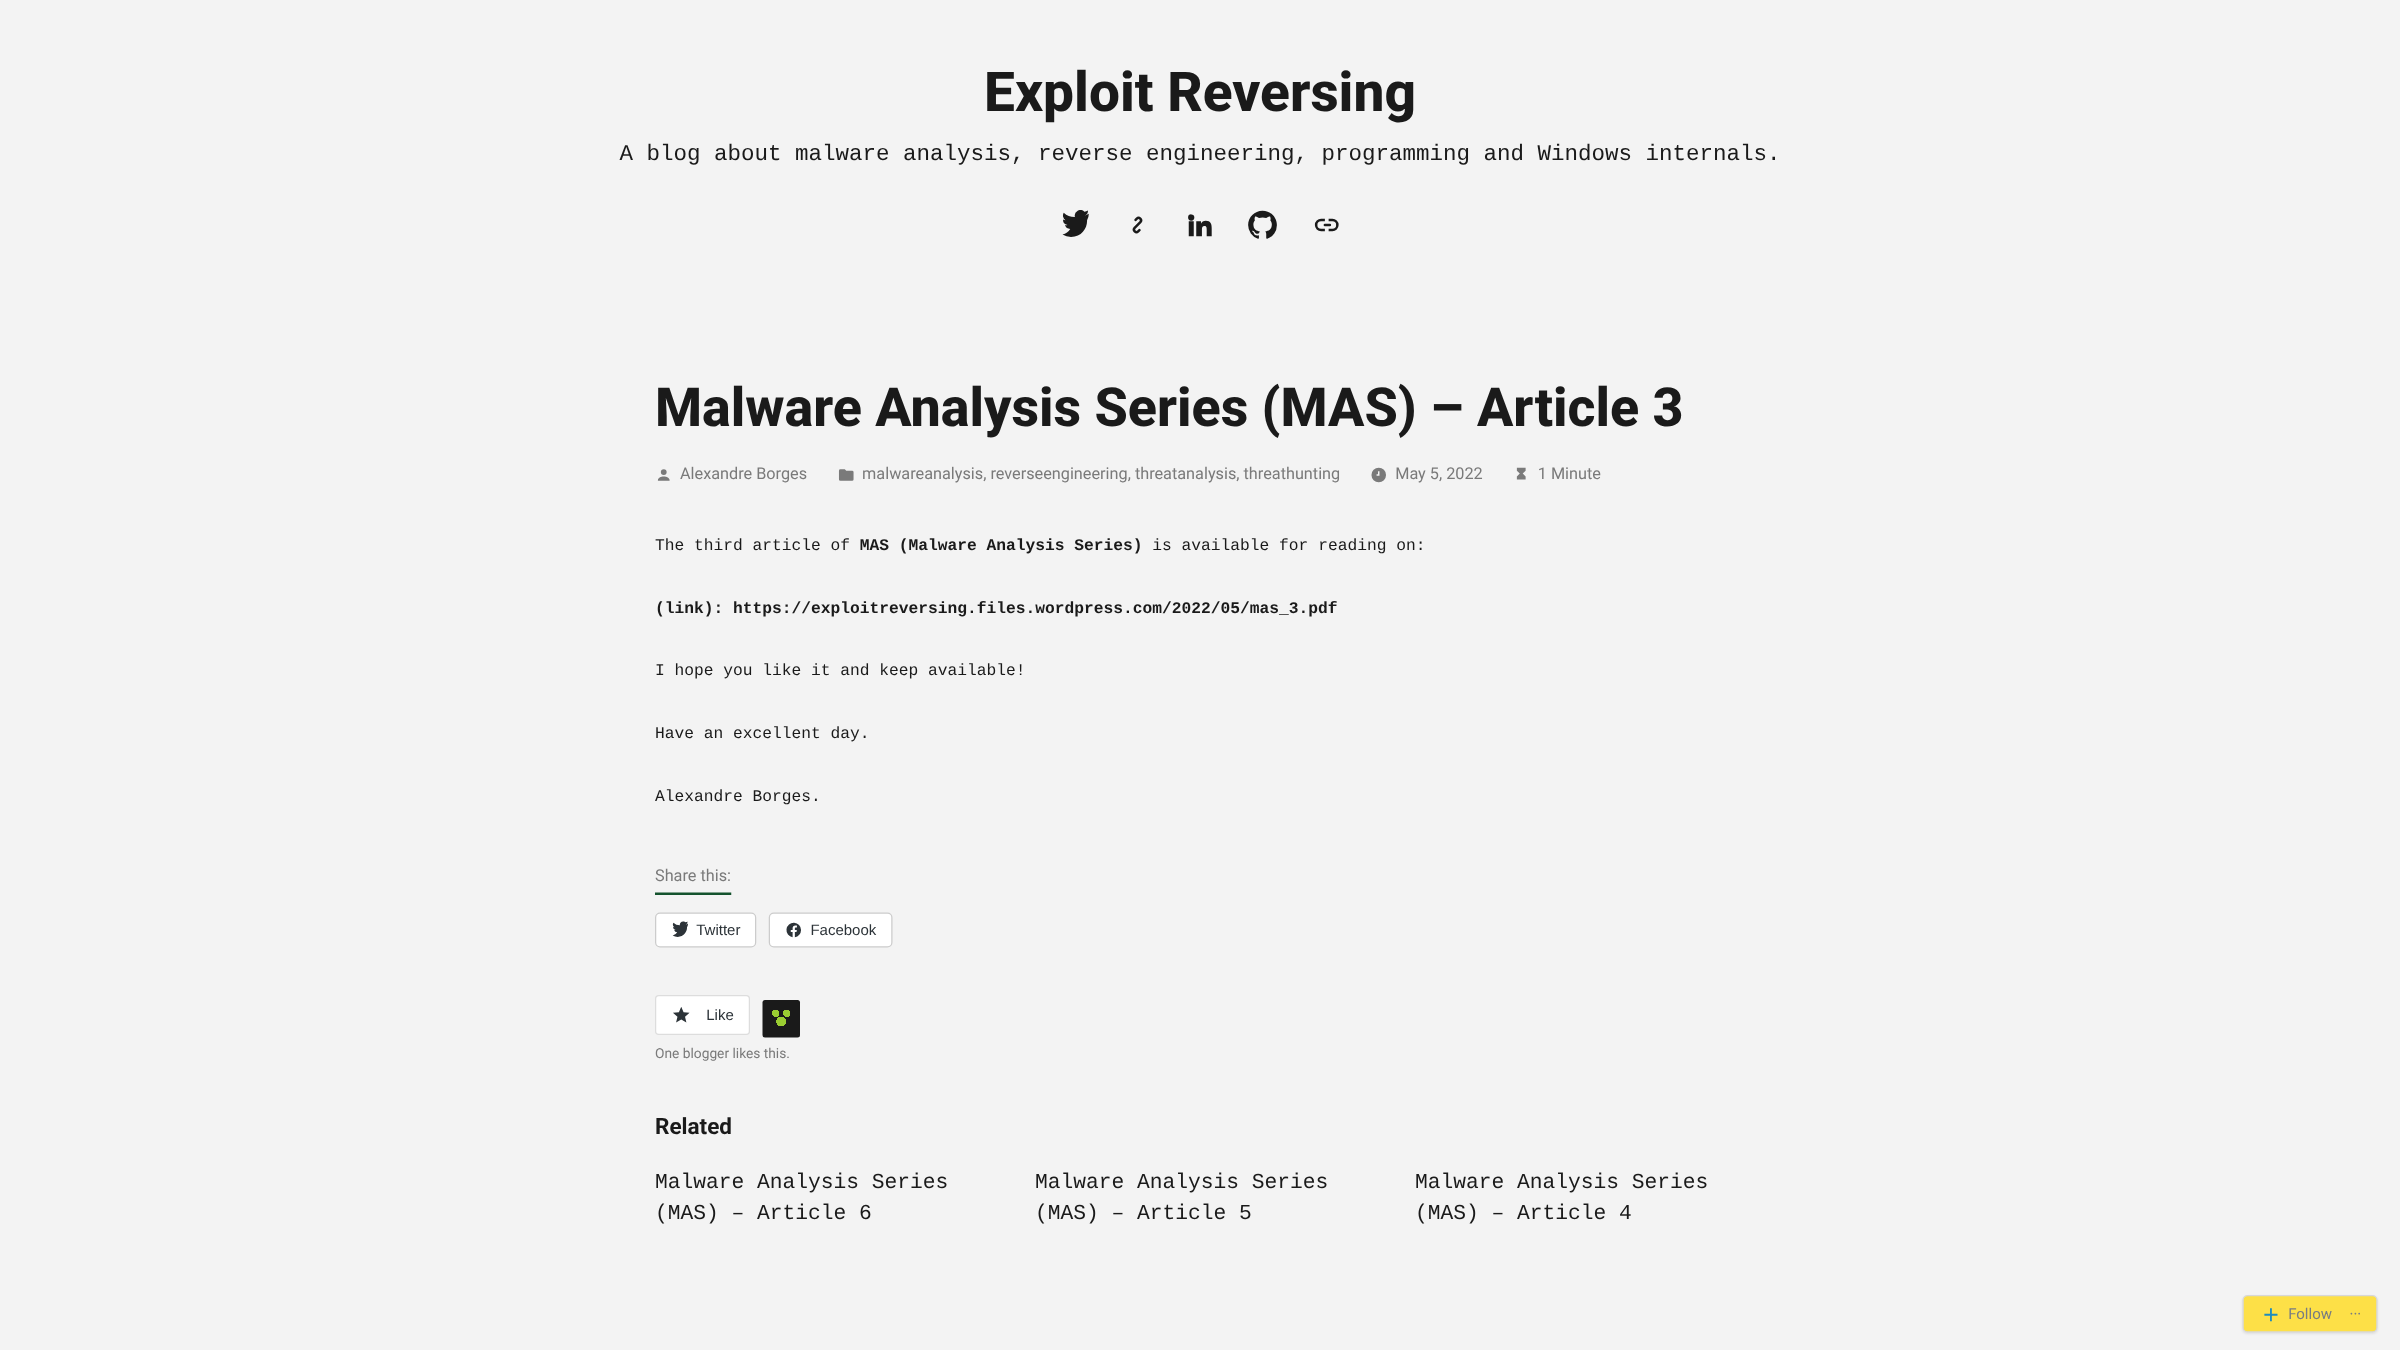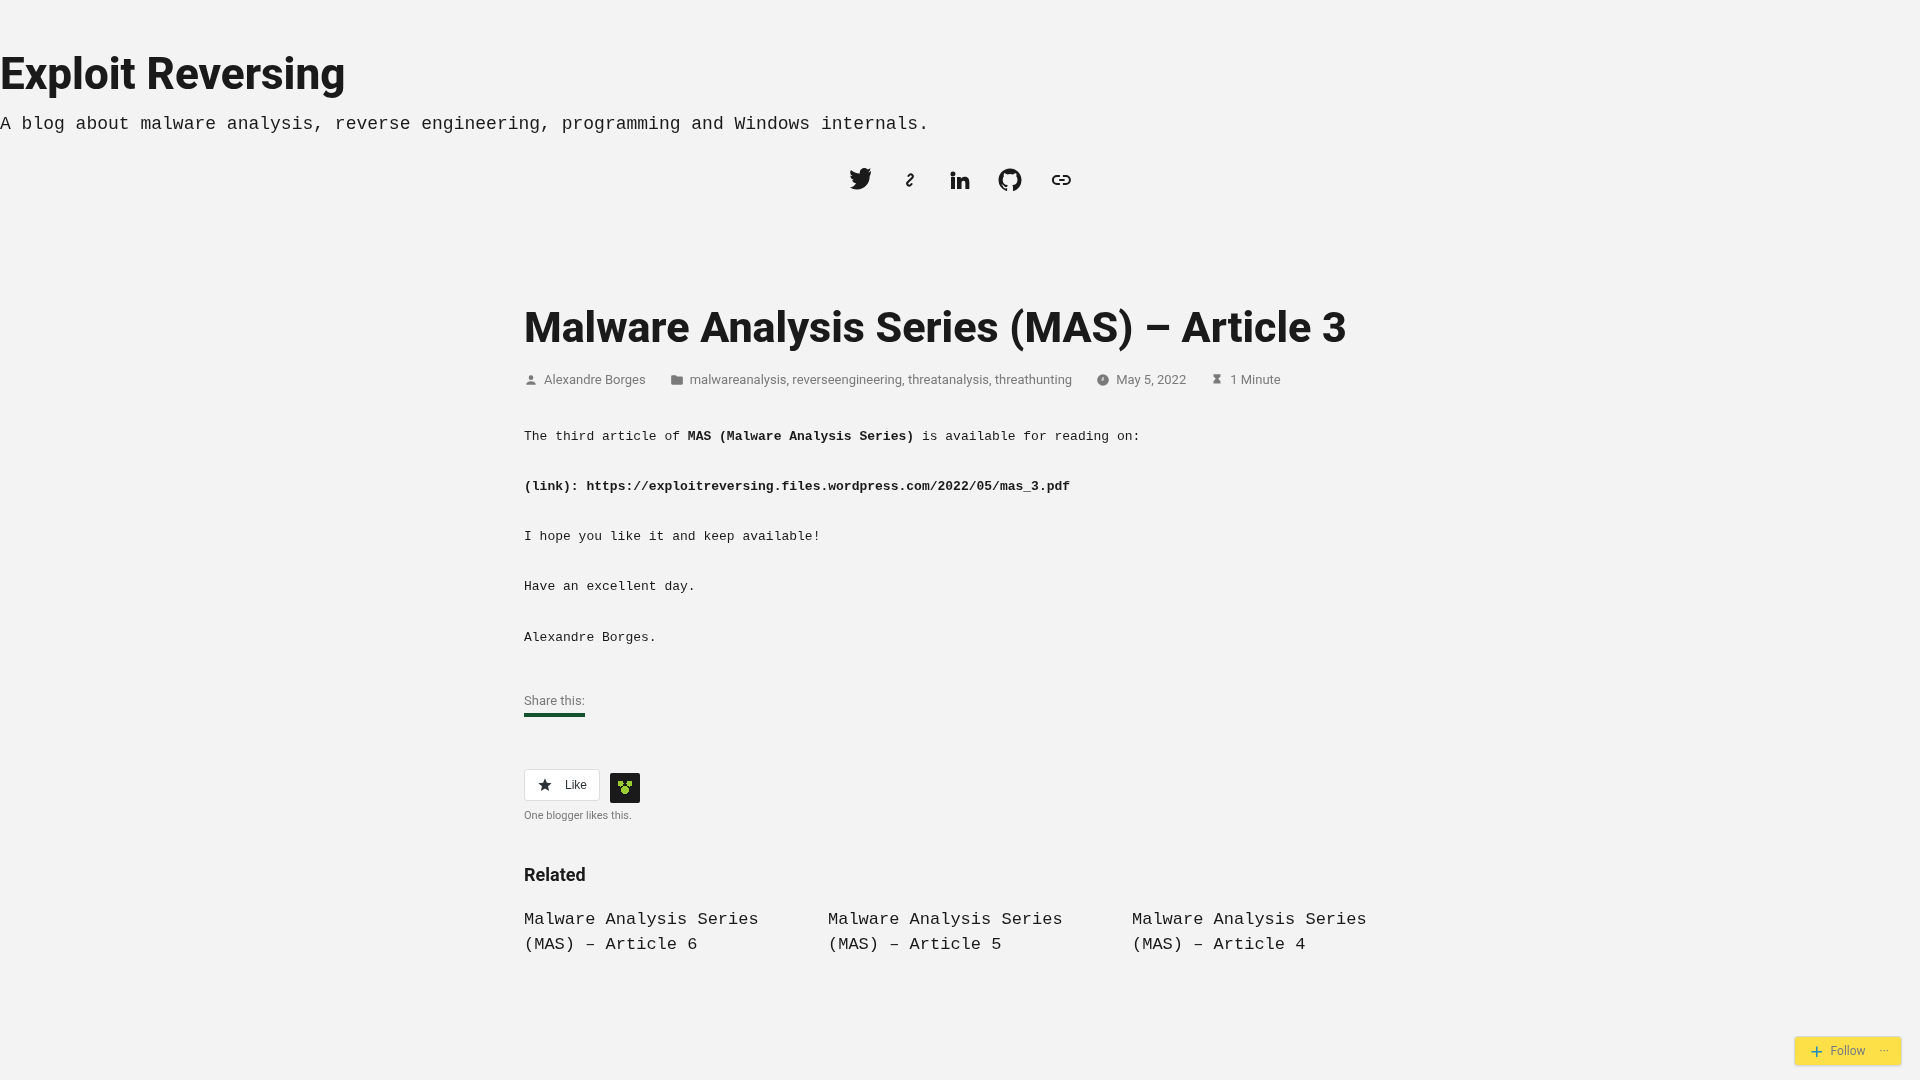--- a/index.html
+++ b/index.html
@@ -4,20 +4,21 @@
   <style>
     * { margin: 0; padding: 0; box-sizing: border-box; }
     body {
       background: #f3f3f3;
       font-family: -apple-system, BlinkMacSystemFont, "Segoe UI", Roboto, sans-serif;
       color: #1a1a1a;
       min-height: 1080px;
       width: 1920px;
     }
     .header {
+      text-align: center;
       padding: 48px 0 28px;
     }
     .site-title {
       font-size: 44px;
       font-weight: 800;
       color: #1a1a1a;
     }
     .site-tagline {
       font-family: "Courier New", Courier, monospace;
       font-size: 18px;
@@ -74,21 +75,21 @@
     .article-body .link-text { font-weight: bold; }
     .strong { font-weight: bold; }
 
     .share-section {
       margin-top: 42px;
     }
     .share-label {
       display: inline-block;
       font-size: 13px;
       color: #7a7a7a;
-      border-bottom: 4px solid #14532d;
+      border-bottom: 2px solid #14532d;
       padding-bottom: 5px;
       margin-bottom: 14px;
     }
     .share-buttons { display: flex; gap: 10px; }
     .share-btn {
       display: inline-flex;
       align-items: center;
       gap: 6px;
       background: #fff;
       border: 1px solid #ccc;
@@ -244,20 +245,34 @@
     <p>
       <span class="strong">(link): </span><span class="strong link-text">https://exploitreversing.files.wordpress.com/2022/05/mas_3.pdf</span>
     </p>
     <p>I hope you like it and keep available!</p>
     <p>Have an excellent day.</p>
     <p>Alexandre Borges.</p>
   </div>
 
   <div class="share-section">
     <span class="share-label">Share this:</span>
+    <div class="share-buttons">
+      <button class="share-btn">
+        <svg viewBox="0 0 24 24">
+            <path d="M23 3a10.9 10.9 0 01-3.14 1.53A4.48 4.48 0 0022.4.36a9 9 0 01-2.85 1.09 4.48 4.48 0 00-7.63 4.08A12.7 12.7 0 013 2.1a4.48 4.48 0 001.39 6 4.44 4.44 0 01-2-.56v.06a4.48 4.48 0 003.6 4.4 4.5 4.5 0 01-2 .08 4.48 4.48 0 004.18 3.11A9 9 0 012 19.54 12.7 12.7 0 008.87 21.5c8.26 0 12.78-6.84 12.78-12.78l-.01-.58A9.1 9.1 0 0023 3z"></path>
+          </svg>
+        <span>Twitter</span>
+      </button>
+      <button class="share-btn">
+        <svg viewBox="0 0 24 24">
+            <path d="M22 12a10 10 0 10-11.56 9.88v-7h-2.5v-2.88h2.5V9.8c0-2.47 1.47-3.83 3.72-3.83 1.08 0 2.2.19 2.2.19v2.42h-1.24c-1.22 0-1.6.76-1.6 1.54v1.85h2.72l-.44 2.88h-2.28v7A10 10 0 0022 12z"></path>
+          </svg>
+        <span>Facebook</span>
+      </button>
+    </div>
   </div>
 
   <div class="like-section">
     <div class="like-row">
       <button class="like-bar">
         <svg viewBox="0 0 24 24">
             <path d="M12 17.3l-6.18 3.7 1.64-7L2 9.24l7.19-.62L12 2l2.81 6.62 7.19.62-5.46 4.76 1.64 7z"></path>
           </svg>
         <span>Like</span>
       </button>

